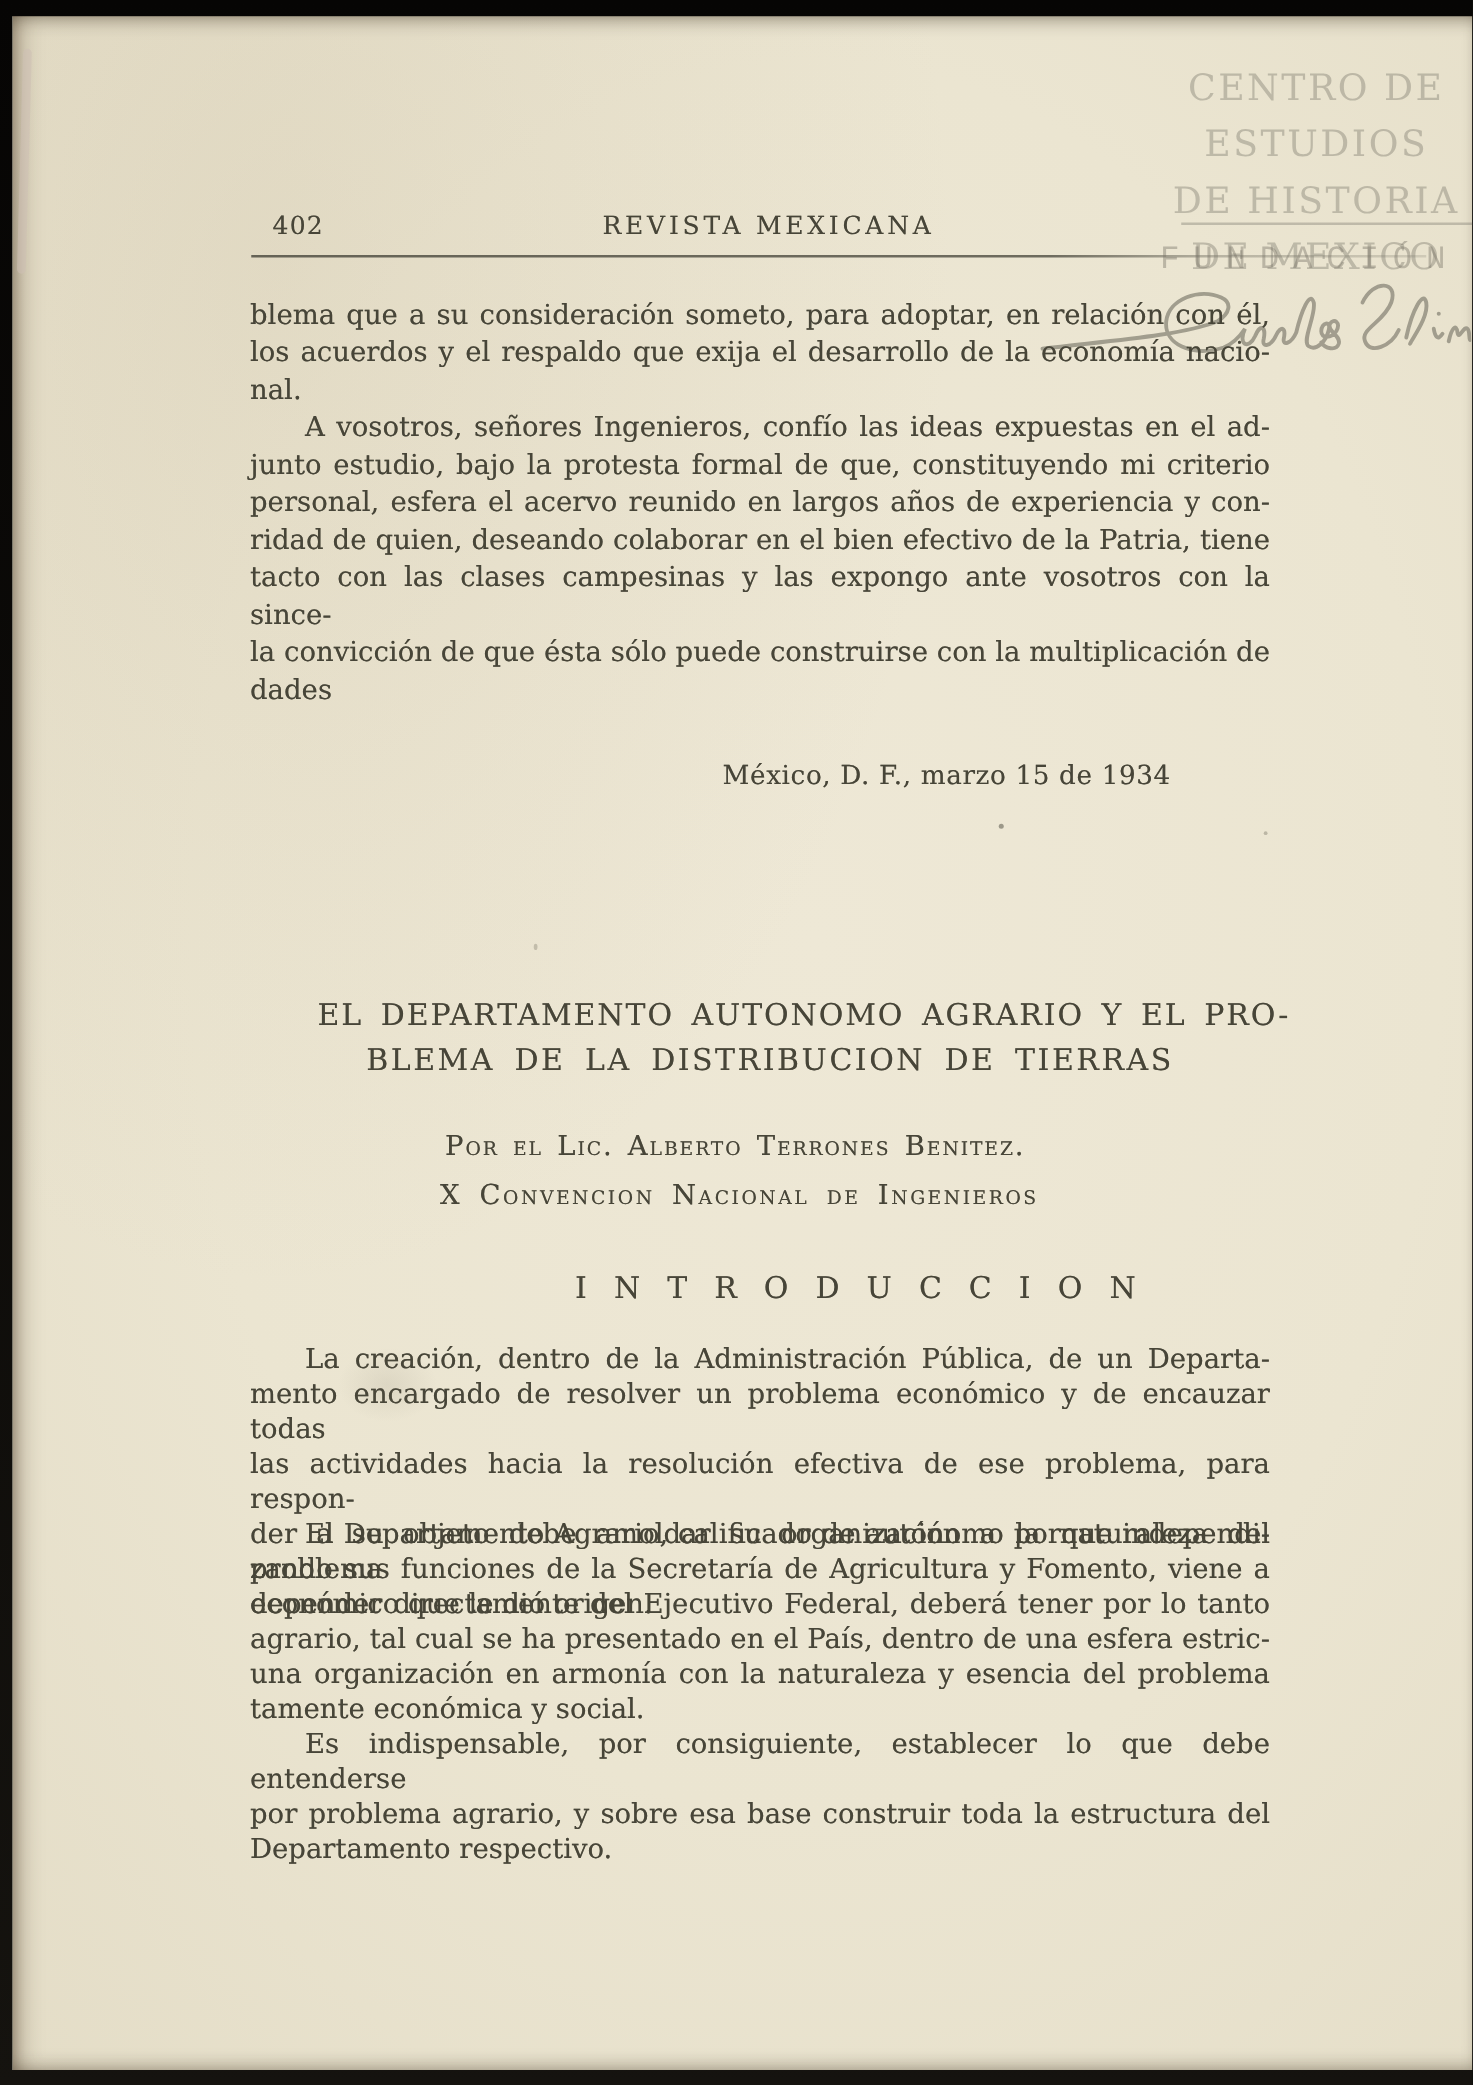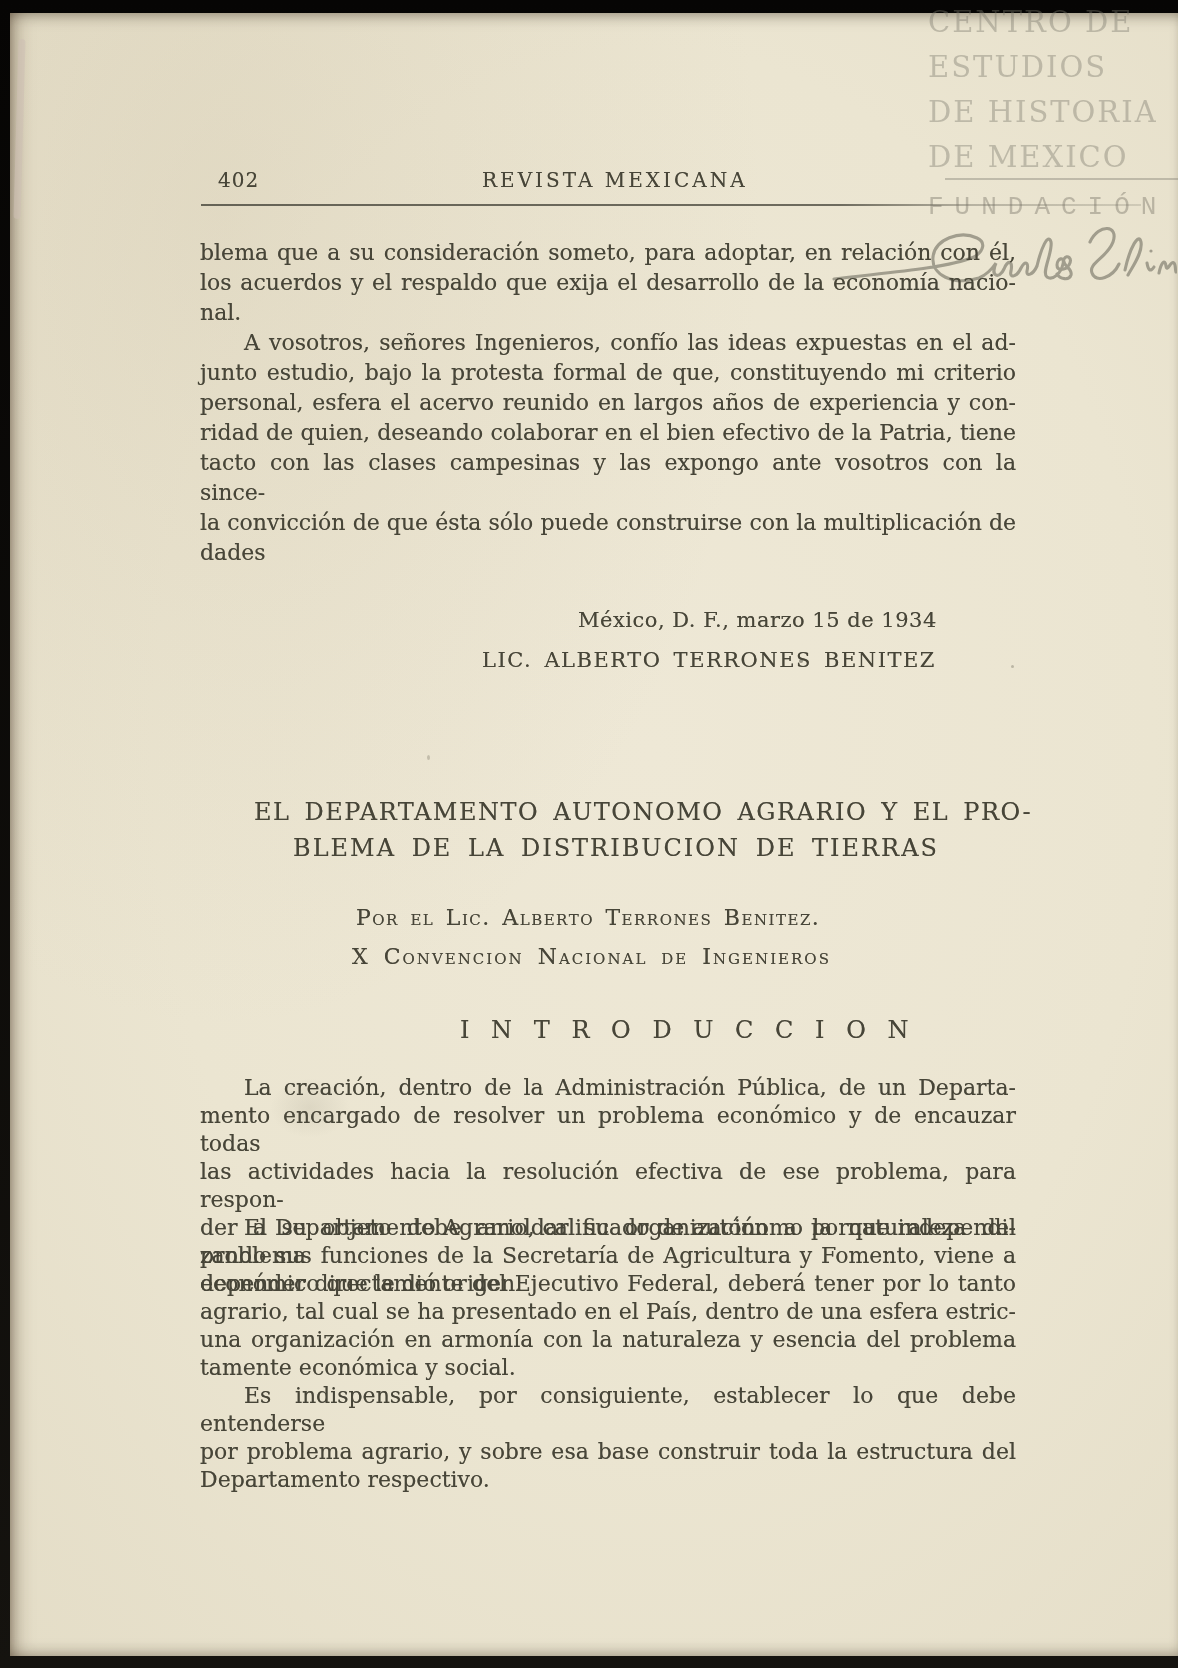--- a/index.html
+++ b/index.html
@@ -25,21 +25,21 @@
 
   
   #page-number{left:218px; top:168px; font-size:20px; letter-spacing:1px;}
   #journal-title{left:482px; top:168px; font-size:20px; letter-spacing:3px;}
   #header-rule{
     left:201px; top:204px; width:940px; height:2px;
     background:linear-gradient(to right, rgba(88,86,74,.9) 0%, rgba(88,86,74,.85) 68%, rgba(120,117,104,.45) 82%, rgba(130,127,113,.25) 100%);
   }
 
   
-  .wm{left:928px; width:250px; text-align:left; color:rgba(122,119,107,.40); letter-spacing:2px; font-size:29px; line-height:29px;}
+  .wm{left:928px; width:250px; text-align:center; color:rgba(122,119,107,.40); letter-spacing:2px; font-size:29px; line-height:29px;margin-top:48px;}
   #wm-1{top:8px;} #wm-2{top:53px;} #wm-3{top:98px;} #wm-4{top:143px;}
   #wm-rule{left:945px; top:178px; width:233px; height:2px; background:rgba(122,119,107,.38);}
   #wm-foundation{
     left:928px; top:192px; width:250px; 
     font-family:Liberation Mono, monospace; font-size:26px;
     letter-spacing:11px; color:rgba(118,115,103,.42); white-space:nowrap;
   }
   #signature-svg{left:832px; top:213px; opacity:.78;}
 
   
@@ -116,21 +116,20 @@
       <div class="text-line">A vosotros, señores Ingenieros, confío las ideas expuestas en el ad-</div>
       <div class="text-line">junto estudio, bajo la protesta formal de que, constituyendo mi criterio</div>
       <div class="text-line">personal, esfera el acervo reunido en largos años de experiencia y con-</div>
       <div class="text-line">ridad de quien, deseando colaborar en el bien efectivo de la Patria, tiene</div>
       <div class="text-line">tacto con las clases campesinas y las expongo ante vosotros con la since-</div>
       <div class="text-line">la convicción de que ésta sólo puede construirse con la multiplicación de</div>
       <div class="text-line last">dades</div>
     </div>
 
   <div class="abs ink soft" id="dateline">México, D. F., marzo 15 de 1934</div>
-  <div class="abs ink soft" id="author-line">LIC. ALBERTO TERRONES BENITEZ</div>
 
   <div class="abs ink soft" id="title-1">EL DEPARTAMENTO AUTONOMO AGRARIO Y EL PRO-</div>
   <div class="abs ink soft" id="title-2">BLEMA DE LA DISTRIBUCION DE TIERRAS</div>
   <div class="abs ink soft" id="byline">Por el Lic. Alberto Terrones Benitez.</div>
   <div class="abs ink soft" id="event-line">X Convencion Nacional de Ingenieros</div>
   <div class="abs ink soft" id="section-heading">I N T R O D U C C I O N</div>
 
   <div class="abs ink soft icol indent-first" id="ipara-1">
       <div class="text-line">La creación, dentro de la Administración Pública, de un Departa-</div>
       <div class="text-line">mento encargado de resolver un problema económico y de encauzar todas</div>

